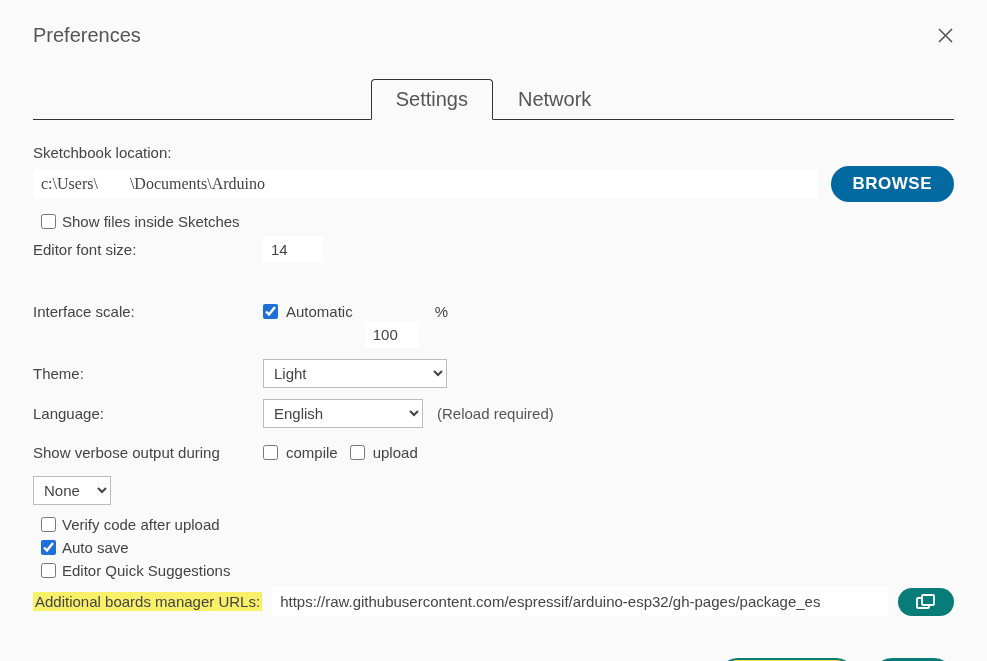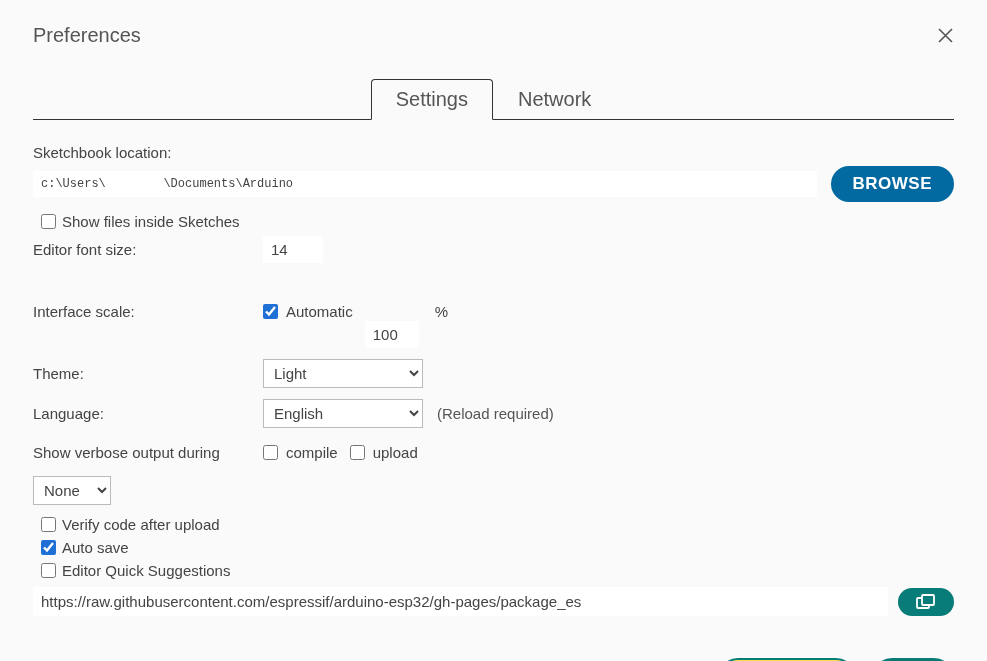--- a/index.html
+++ b/index.html
@@ -72,23 +72,23 @@
     .sketchbook-input-row {
       display: flex;
       align-items: center;
       gap: 14px;
     }
     .text-input {
       flex: 1;
       background: #fff;
       border: none;
       padding: 6px 8px;
-      font-size: 12px;
-      color: #444;
-      font-family: Liberation Mono, monospace;
+      font-size: 16px;
+      color: #444;
+      font-family: Liberation Serif, serif;
     }
     .browse-btn {
       background: #0369a1;
       color: #fff;
       border: none;
       border-radius: 18px;
       padding: 8px 22px;
       font-size: 17px;
       font-weight: 700;
       letter-spacing: 0.5px;
@@ -115,21 +115,21 @@
     .inline-group { display: flex; align-items: center; gap: 8px; }
     .percent { color: #444; margin-left: 8px; }
     .select {
       background: #fff;
       border: 1px solid #bbb;
       padding: 4px 6px;
       font-size: 15px;
       color: #444;
       font-family: inherit;
     }
-    .select-theme { width: 160px; }
+    .select-theme { width: 184px; }
     .select-lang { width: 160px; }
     .select-warn { width: 78px; }
     .hint { color: #555; margin-left: 6px; }
     .highlight {
       background: #f9f069;
       padding: 1px 2px;
     }
     .urls-row {
       display: flex;
       align-items: center;
@@ -280,20 +280,21 @@
     <div class="checkbox-row">
       <input type="checkbox" class="cb" checked="" style="">
       <span class="cb-label">Auto save</span>
     </div>
     <div class="checkbox-row">
       <input type="checkbox" class="cb" style="">
       <span class="cb-label">Editor Quick Suggestions</span>
     </div>
 
     <div class="urls-row">
+      <span class="highlight urls-label">Additional boards manager URLs:</span>
       <input class="urls-input" value="https://raw.githubusercontent.com/espressif/arduino-esp32/gh-pages/package_es" style="">
       <button class="url-expand-btn">
         <svg width="20" height="16" viewBox="0 0 20 16">
           <rect x="1" y="4" width="12" height="10" rx="1" fill="none" stroke="#fff" stroke-width="1.8"></rect>
           <rect x="6" y="1" width="12" height="10" rx="1" fill="#087c78" stroke="#fff" stroke-width="1.8"></rect>
         </svg>
       </button>
     </div>
 
   </div>

